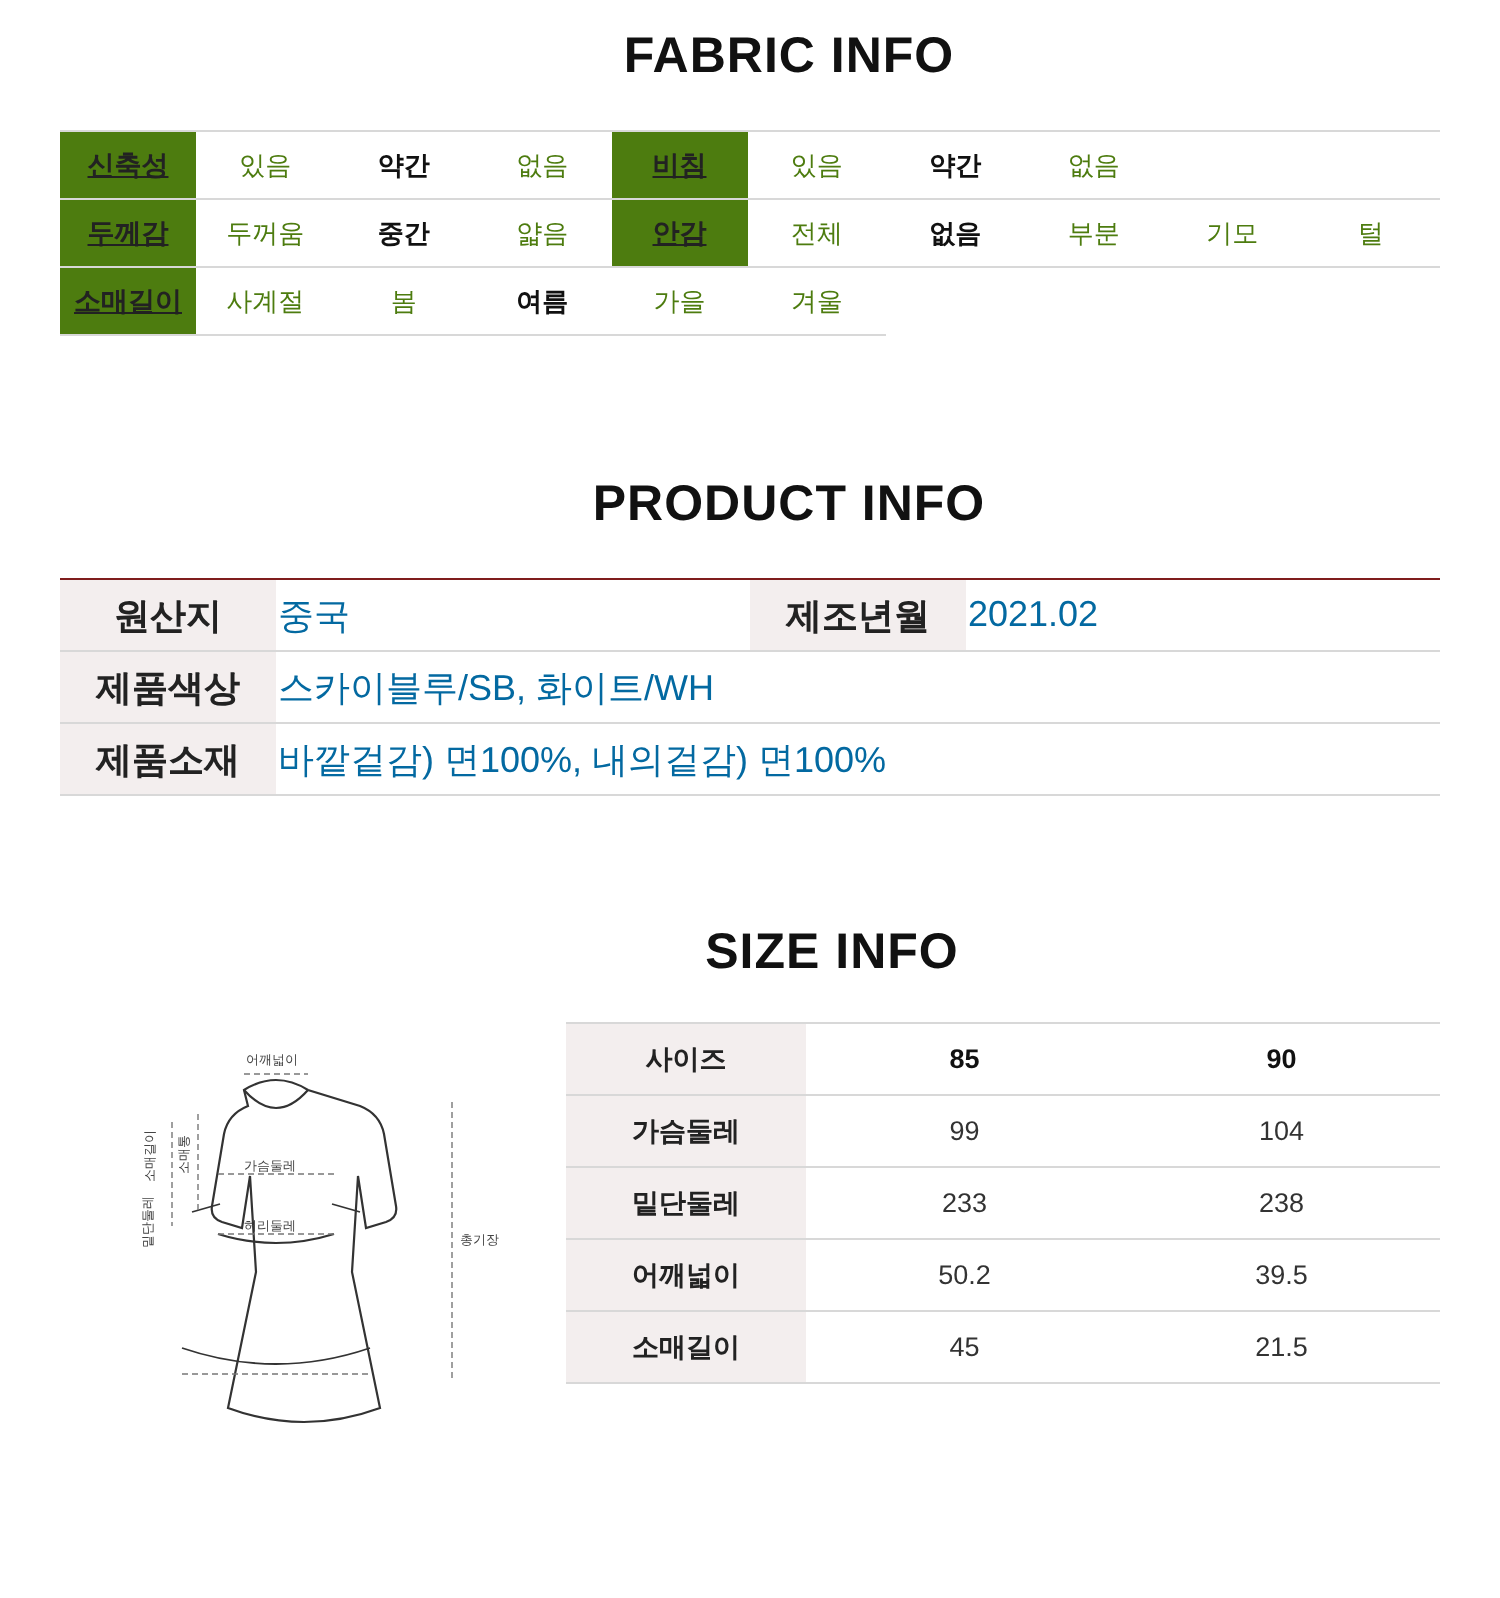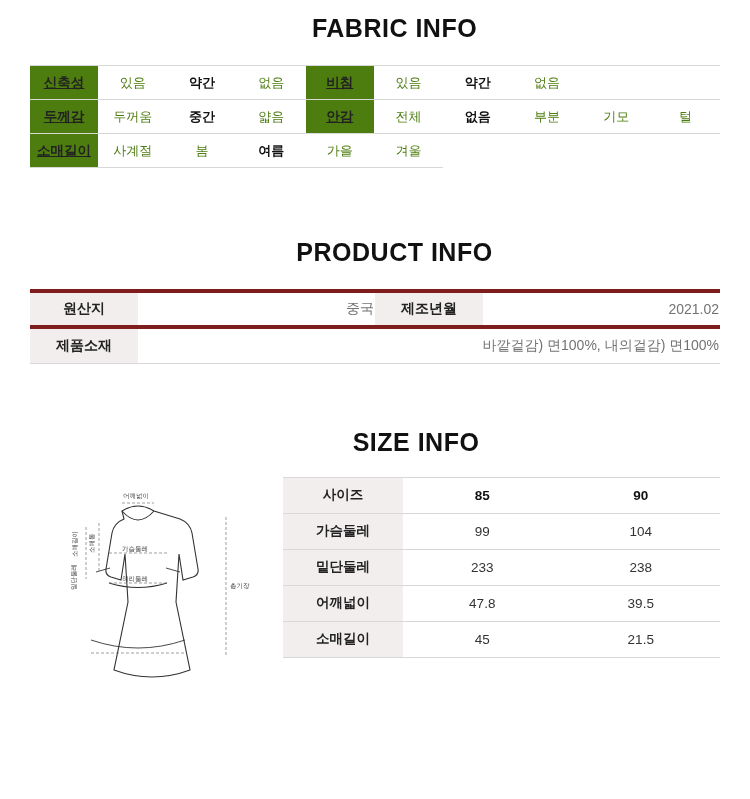--- a/index.html
+++ b/index.html
@@ -51,36 +51,35 @@
 
   
   #product-title { margin-top: 70px; }
   .product-table {
     width: 690px;
     margin: 22px auto 0 auto;
     border-collapse: collapse;
     table-layout: fixed;
   }
   .product-table td {
-    border-top: 4px solid #7f1d1d;
+    border-top: 1px solid #7f1d1d;
     border-bottom: 1px solid #d8d8d8;
     height: 36px;
-    font-size: 14px;
+    font-size: 18px;
     vertical-align: middle;
   }
   .product-table td.lbl {
     background: #f3eeee;
     color: #222;
     font-weight: bold;
     text-align: center;
     width: 108px;
   }
   .product-table td.val {
-    color: #737373;
-    text-align: right;
+    color: #0369a1;
   }
 
   
   #size-title { margin-top: 64px; padding-left: 43px; }
   .size-wrap {
     position: relative;
     width: 690px;
     margin: 20px auto 0 auto;
     display: flex;
     align-items: flex-start;
@@ -171,20 +170,24 @@
 
   <div class="section-title" id="product-title">PRODUCT INFO</div>
 
   <table class="product-table">
     <tbody>
       <tr>
         <td class="lbl">원산지</td>
         <td class="val">중국</td>
         <td class="lbl">제조년월</td>
         <td class="val">2021.02</td>
+      </tr>
+      <tr>
+        <td class="lbl">제품색상</td>
+        <td class="val" colspan="3">스카이블루/SB, 화이트/WH</td>
       </tr>
       <tr>
         <td class="lbl">제품소재</td>
         <td class="val" colspan="3">바깥겉감) 면100%, 내의겉감) 면100%</td>
       </tr>
     </tbody>
   </table>
 
   <div class="section-title" id="size-title">SIZE INFO</div>
 
@@ -238,21 +241,21 @@
           <td>99</td>
           <td>104</td>
         </tr>
         <tr>
           <td class="rowlbl">밑단둘레</td>
           <td>233</td>
           <td>238</td>
         </tr>
         <tr>
           <td class="rowlbl">어깨넓이</td>
-          <td>47.8</td>
+          <td>50.2</td>
           <td>39.5</td>
         </tr>
         <tr>
           <td class="rowlbl">소매길이</td>
           <td>45</td>
           <td>21.5</td>
         </tr>
       </tbody>
     </table>
   </div>

